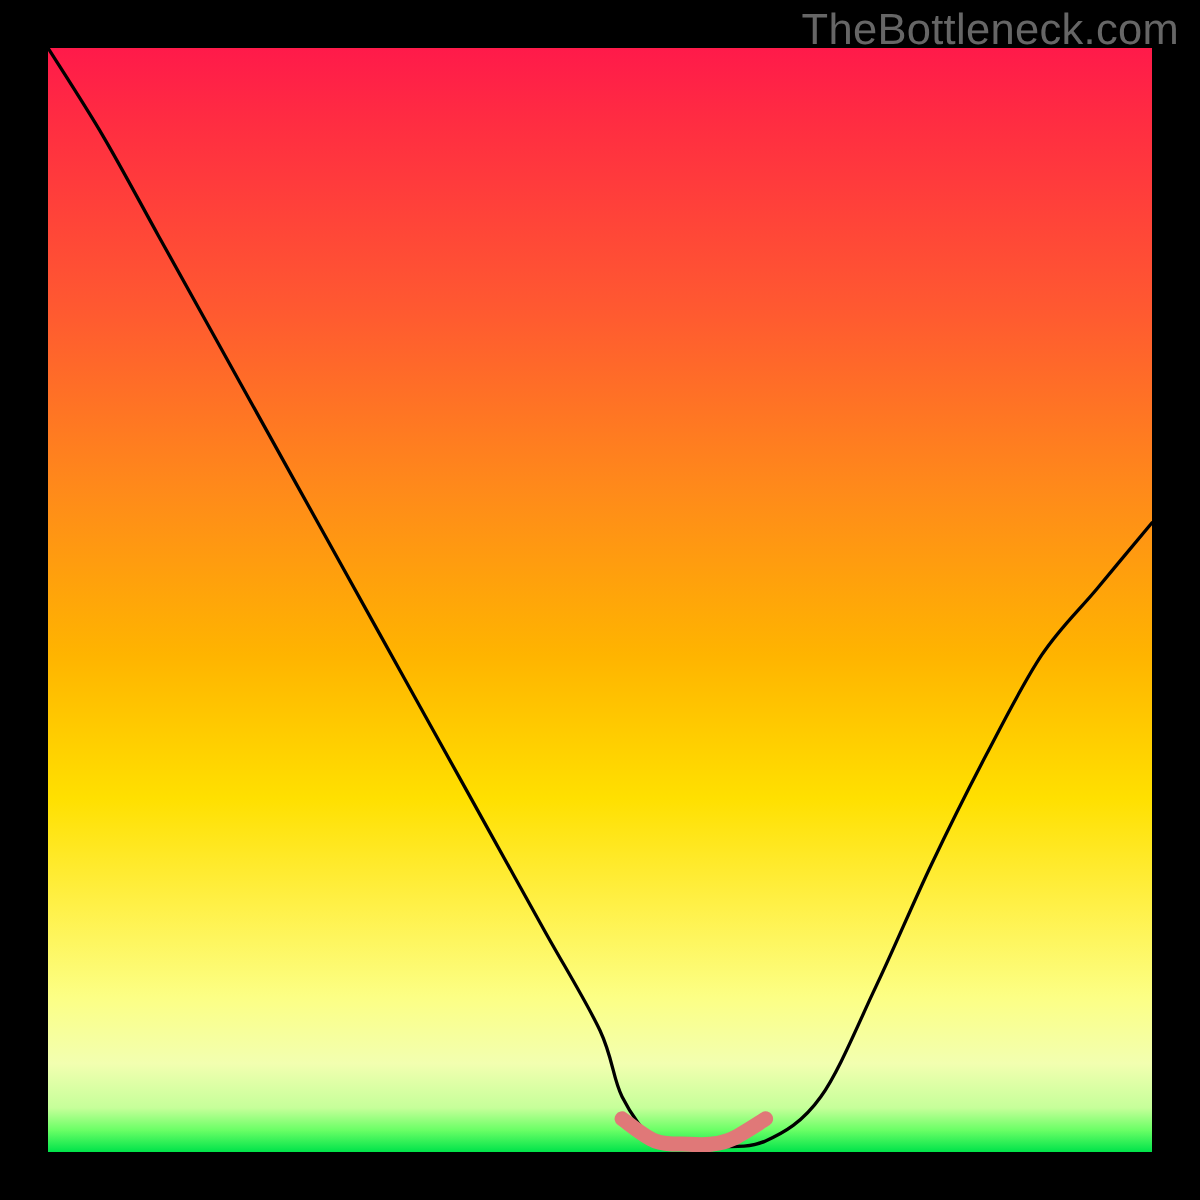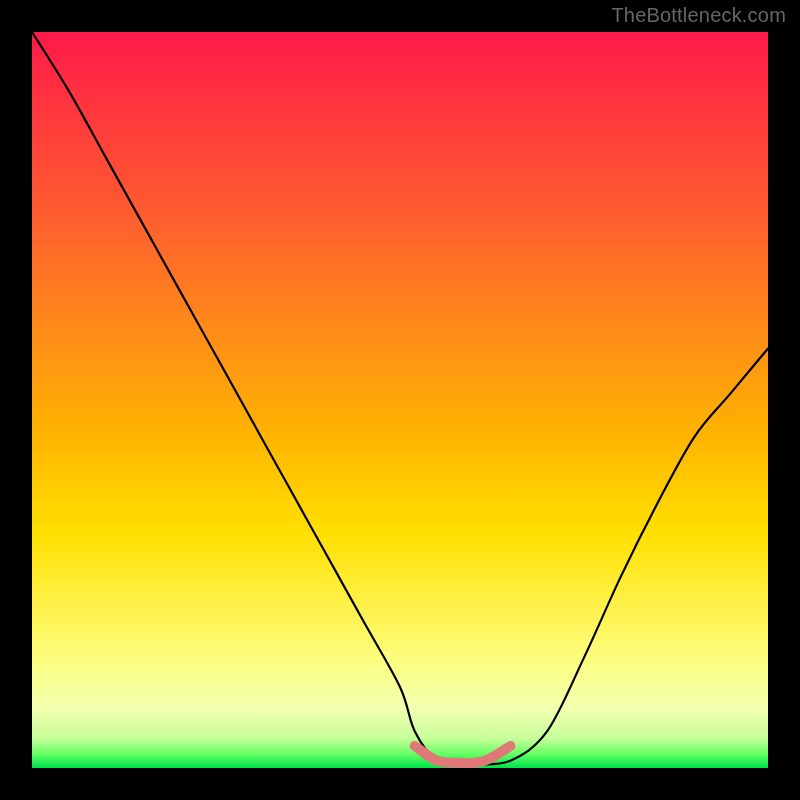--- a/index.html
+++ b/index.html
@@ -15,21 +15,21 @@
     position: relative;
     width: 800px;
     height: 800px;
     background: #000;
   }
   .watermark {
     position: absolute;
     top: 4px;
     right: 14px;
     color: #666;
-    font-size: 20px;
+    font-size: 29px;
     font-weight: 500;
     letter-spacing: 0.2px;
     z-index: 10;
   }
   .plot-area {
     position: absolute;
     top: 32px;
     left: 32px;
     width: 736px;
     height: 736px;

